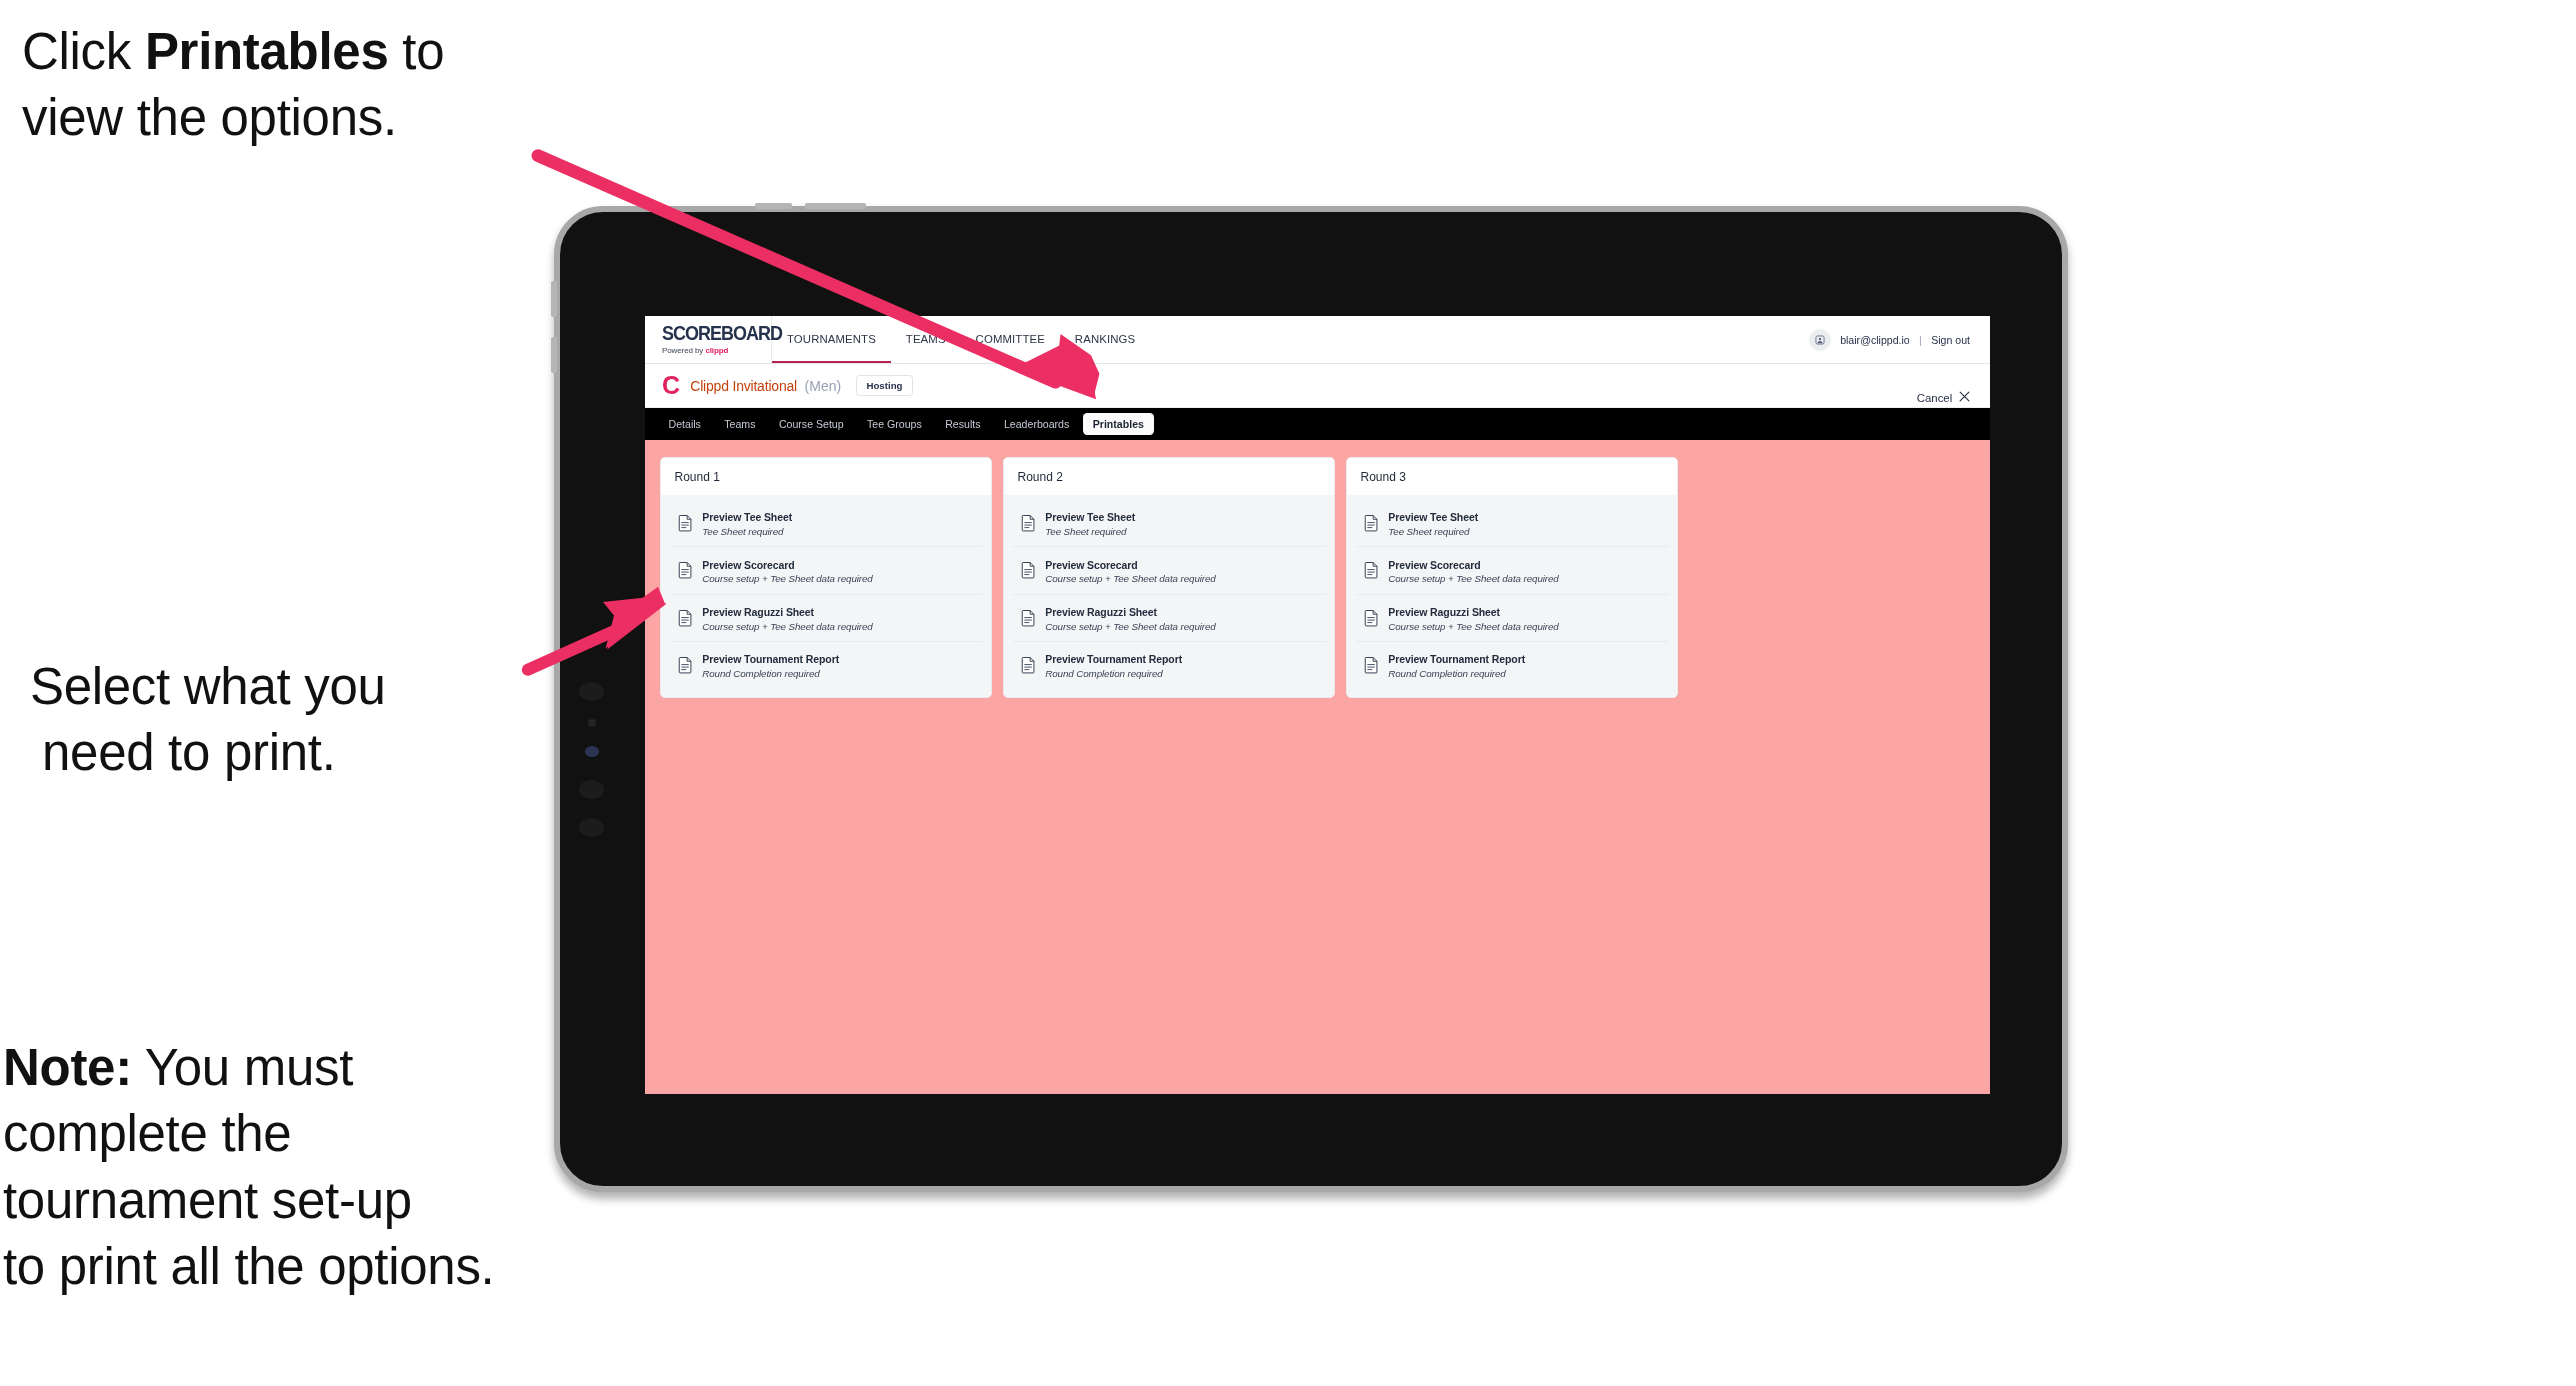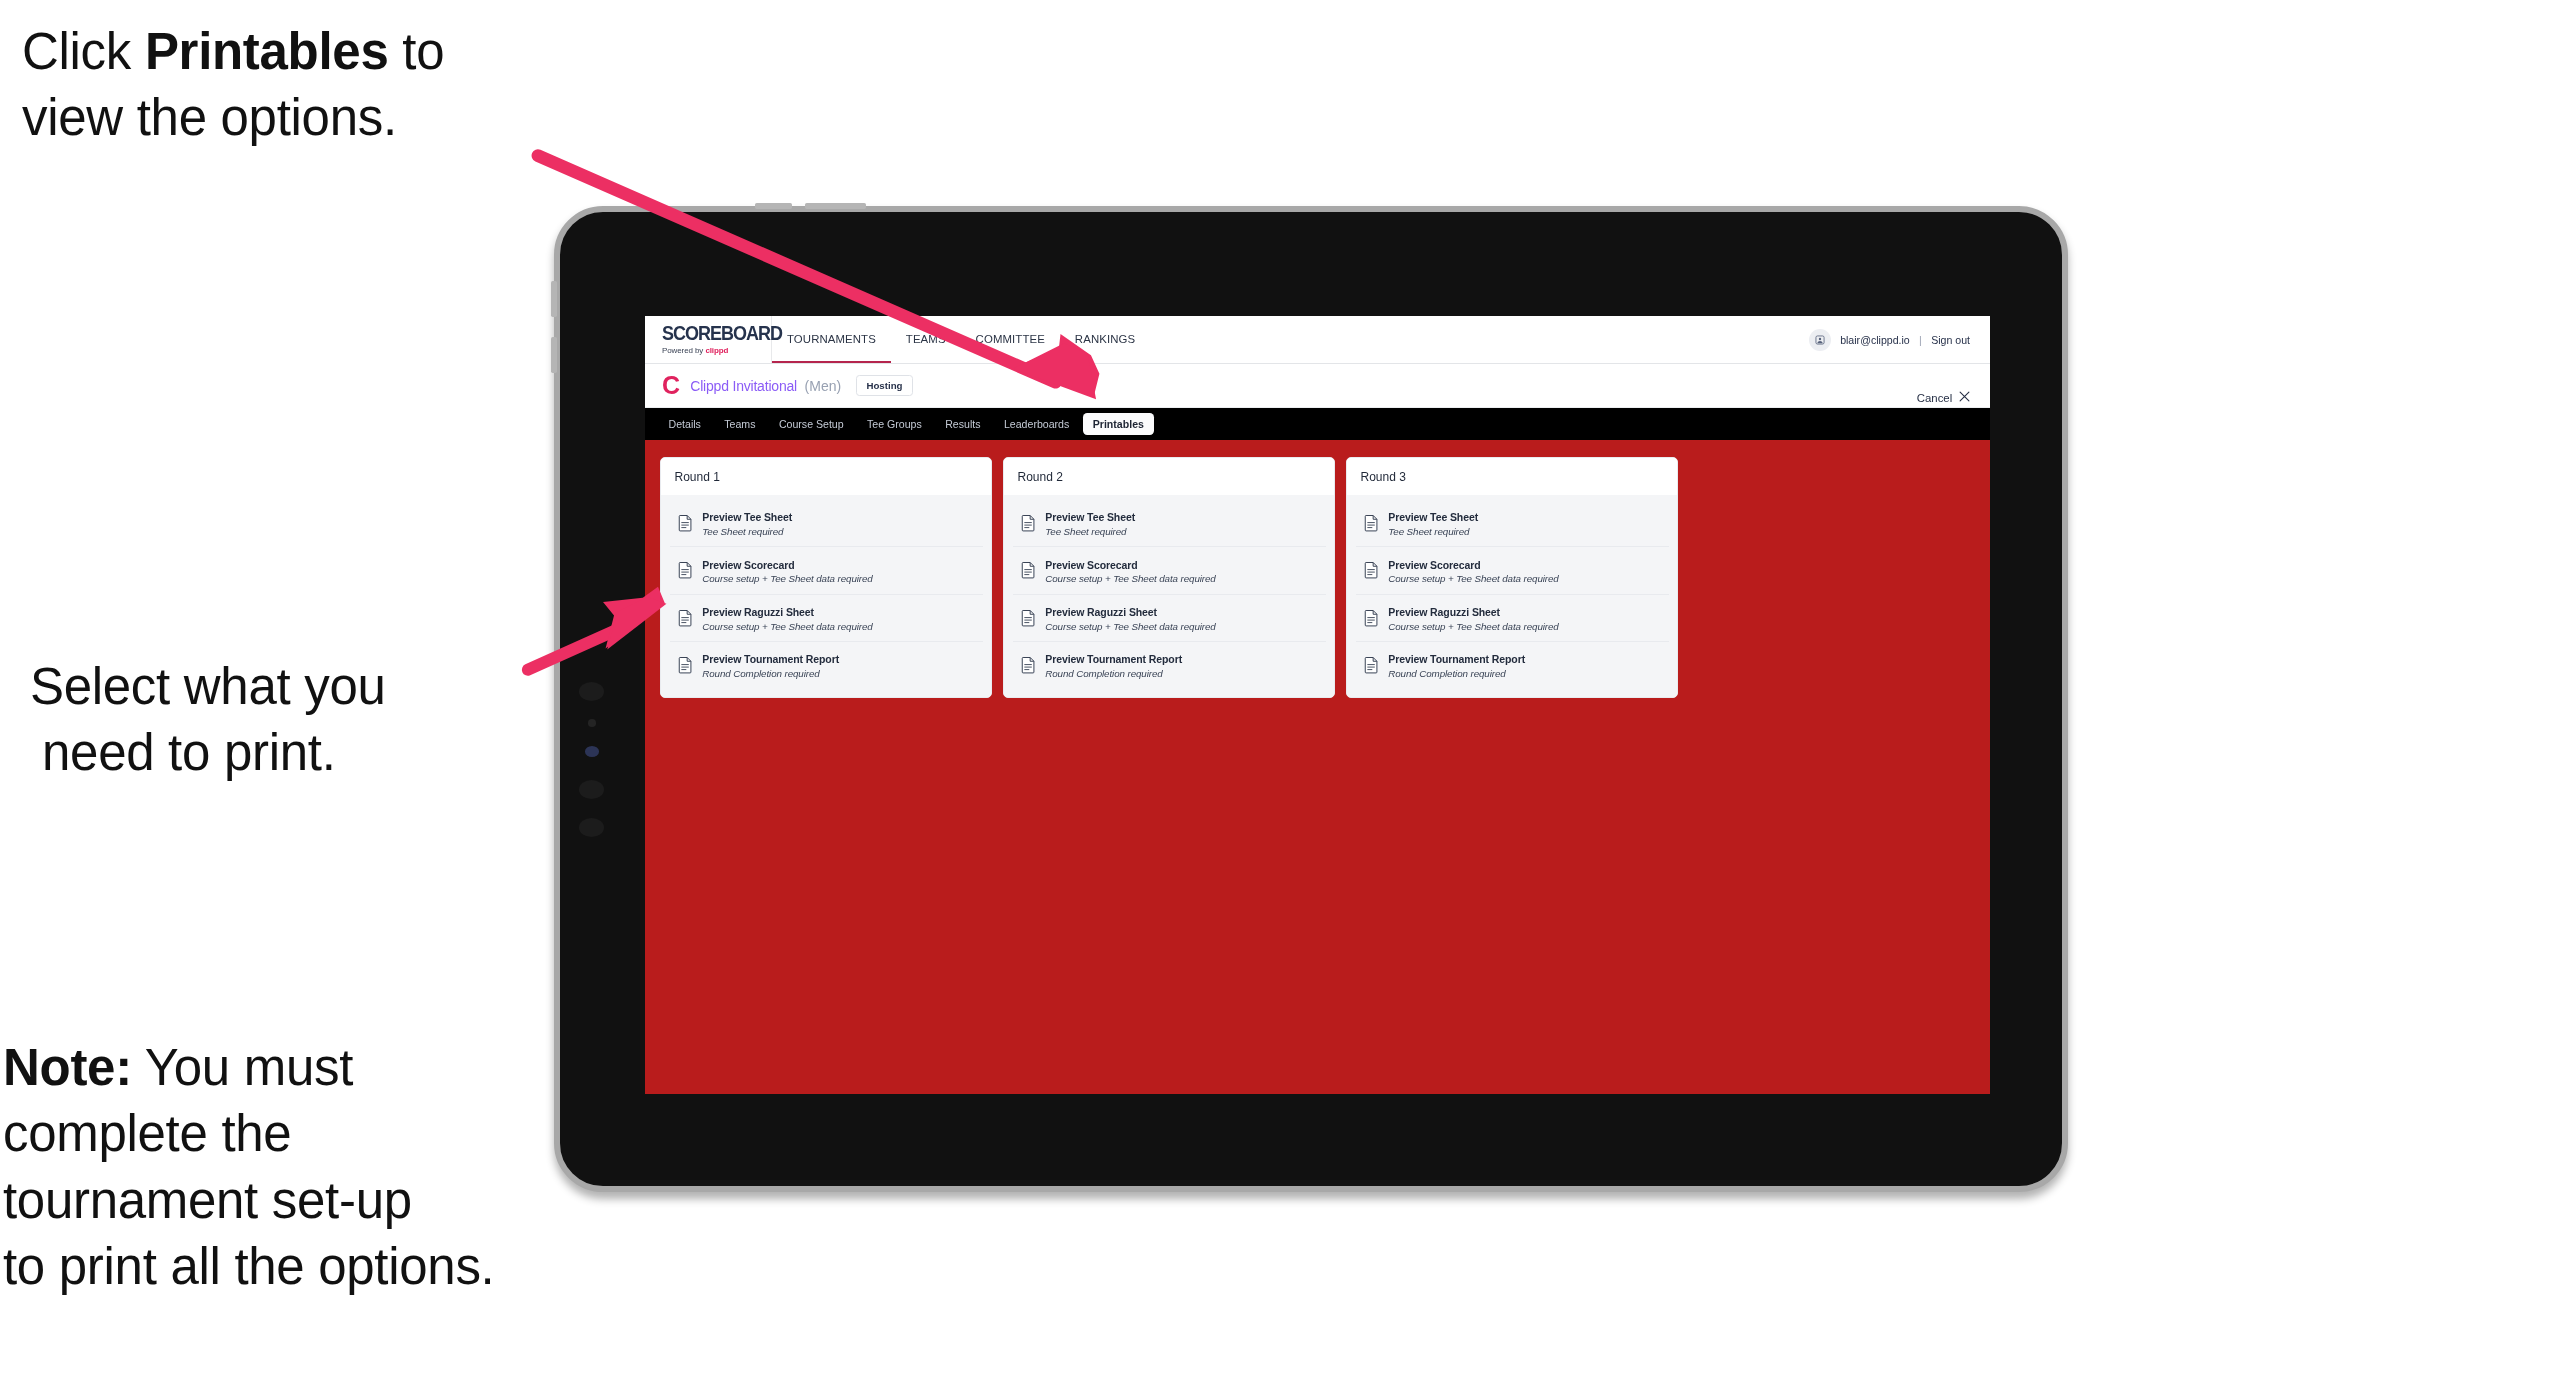--- a/index.html
+++ b/index.html
@@ -110,21 +110,21 @@
   #tourney-bar {
     position: relative; height: 44px; background: #fff;
     border-bottom: 0.8px solid #eceef0;
     display: flex; align-items: center; padding: 0 20px 0 17px;
   }
   #clippd-c {
     font-family: "Liberation Sans", sans-serif;
     font-weight: 700; font-size: 25px; color: #e0225e; line-height: 1;
     margin-right: 11px; letter-spacing: -0.8px;
   }
-  #tourney-name { font-size: 14px; color: #8b5cf6; letter-spacing: -0.2px; }
+  #tourney-name { font-size: 14px; color: #c2410c; letter-spacing: -0.2px; }
   #tourney-gender { font-size: 14px; color: #98a1b2; margin-left: 7.6px; }
   #hosting-badge {
     margin-left: 15px; padding: 4.2px 9.3px; font-size: 9.7px; font-weight: 700;
     color: #27314a; border: 0.8px solid #dfe2e7; border-radius: 3.4px; background:#fff;
     cursor: pointer;
   }
   #cancel-block {
     margin-left: auto; display: flex; align-items: center; gap: 6.8px;
     font-size: 11.4px; color: #262f45; cursor: pointer; margin-top: 24px;
   }
@@ -136,21 +136,21 @@
     display: flex; align-items: center; padding-left: 13.5px; gap: 3.4px;
   }
   .tab {
     padding: 5px 10px; font-size: 10.6px; color: #c5cbd6;
     border-radius: 4.2px; cursor: pointer; white-space: nowrap;
   }
   .tab.active { background: #fbfbfc; color: #1d2433; font-weight: 600; }
 
   
   #content {
-    background: #b91c1c; height: calc(100% - 124px);
+    background: #fca5a5; height: calc(100% - 124px);
     padding: 17px 15px; display: flex; gap: 11px; align-items: flex-start;
   }
   .round-col {
     width: 332px; background: #ffffff;
     border: 0.8px solid #e9ebef; border-radius: 5px; overflow: hidden;
   }
   .round-head {
     padding: 12px 13.5px 11px 13.5px; font-size: 12px; color: #1f2737;
     background: #ffffff;
   }

